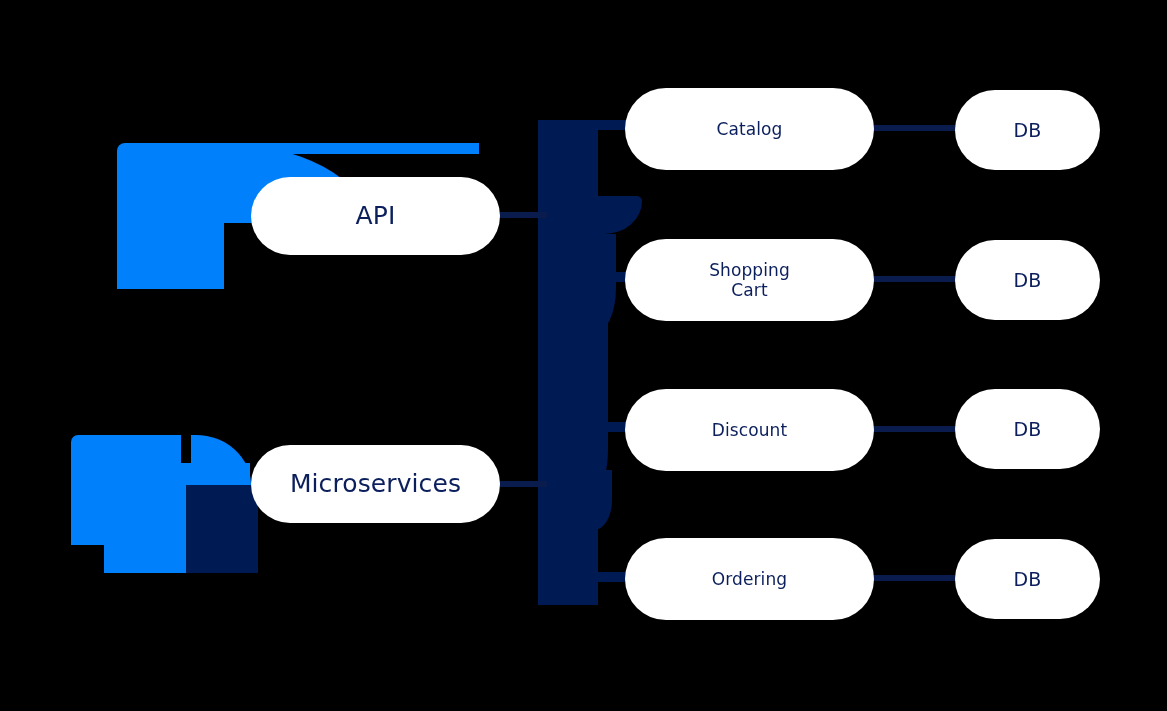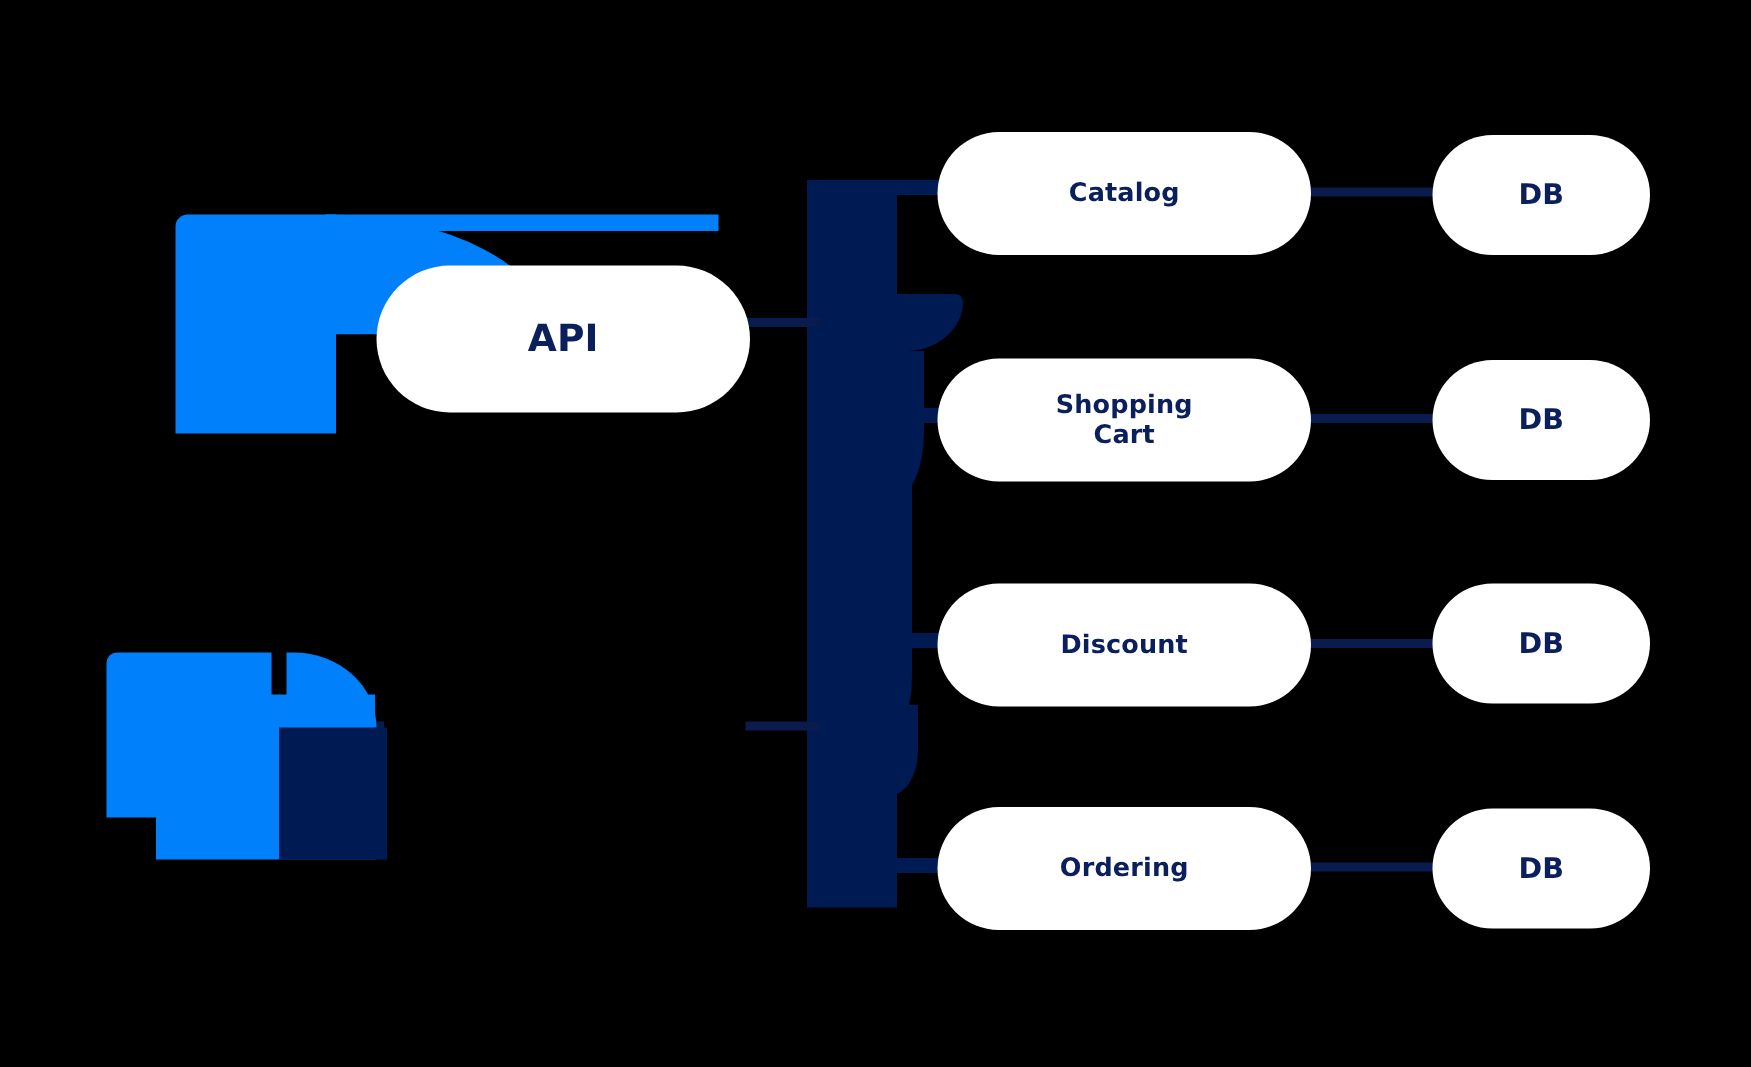--- a/index.html
+++ b/index.html
@@ -32,27 +32,27 @@
     align-items: center;
     justify-content: center;
     text-align: center;
     color: #0B1F5C;
     box-sizing: border-box;
     z-index: 5;
   }
   .pill-label {
     display: block;
     line-height: 1.18;
-    font-weight: bold;
+    font-weight: normal;
     letter-spacing: 0.1px;
     white-space: pre-line;
   }
 
   
-  .pill-major { height: 98px; }
+  .pill-major { height: 78px; }
   .pill-major .pill-label { font-size: 25px; }
 
   
   .pill-service { height: 82px; }
   .pill-service .pill-label { font-size: 17px; }
 
   
   .pill-db { height: 80px; }
   .pill-db .pill-label { font-size: 19px; }
 
@@ -122,20 +122,23 @@
 
     <div class="logo-sq" style="left:33px; top:28px; width:146px; height:110px;"></div>
 
     <div class="logo-sq" style="left:120px; top:0px; width:60px; height:50px; border-top-right-radius:55px 50px;"></div>
 
     <div class="logo-sq-navy" style="left:115px; top:50px; width:72px; height:88px;"></div>
 
     <div class="logo-sq-navy" style="left:115px; top:105px; width:72px; height:33px;"></div>
   </div>
 
+  <div class="pill pill-major" style="left:251px; top:445px; width:249px;">
+    <span class="pill-label">Microservices</span>
+  </div>
 
   <div class="wire" style="left:196px; top:481px; width:60px; height:6px;"></div>
 
   <div class="wire" style="left:497px; top:481px; width:50px; height:6px;"></div>
 
   <div class="bracket-spine" style="left:538px; top:120px; width:60px; height:485px;"></div>
 
   <div class="bracket-bulge" style="left:594px; top:196px; width:48px; height:38px;
               border-top-right-radius:6px; border-bottom-right-radius:44px 38px;"></div>
 

